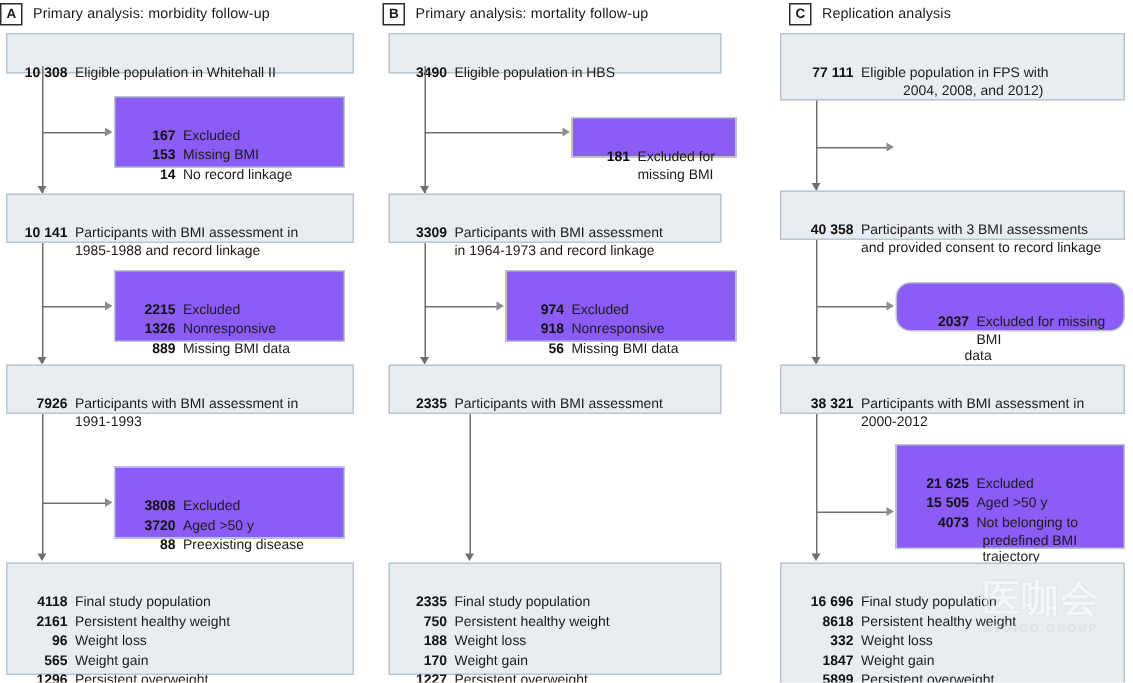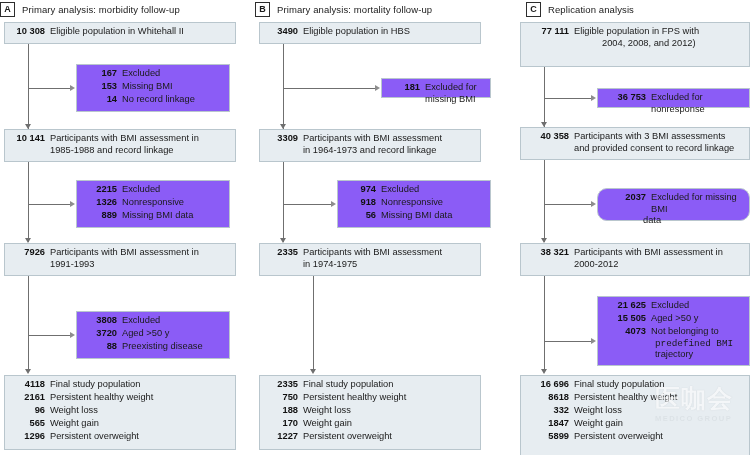--- a/index.html
+++ b/index.html
@@ -32,21 +32,21 @@
     background:#fff;
   }
   .panel-title{font-size:9.5px;color:#1a1a1a;letter-spacing:.1px;}
 
   
   .box{
     position:absolute;
     background:#e7edf1;
     border:1px solid #b9c6cd;
     box-sizing:border-box;
-    padding:3px 6px 5px 6px;
+    padding:20px 6px 5px 6px;
   }
   .box.excl{background:#8b5cf6;}
 
   .row{
     display:flex;
     align-items:baseline;
     line-height:11.6px;
     margin:0;
   }
   .row + .row{margin-top:1.5px;}
@@ -288,21 +288,20 @@
         <span class="num">56</span>
         <span class="txt">Missing BMI data</span>
       </div>
     </div>
 
     <div class="box" style="left:4px;top:243px;width:222px;height:33px;">
       <div class="row">
         <span class="num">2335</span>
         <span class="txt">Participants with BMI assessment</span>
       </div>
-      <div class="cont" style="margin-left:37px;">in 1974-1975</div>
     </div>
 
     <div class="vline" style="left:58px;top:276px;height:96px;"></div>
     <div class="arrow-down" style="left:54.5px;top:369px;"></div>
 
     <div class="box" style="left:4px;top:375px;width:222px;height:75px;">
       <div class="row">
         <span class="num">2335</span>
         <span class="txt">Final study population</span>
       </div>
@@ -338,26 +337,20 @@
         <span class="txt">Eligible population in FPS with</span>
       </div>
       <div class="cont" style="margin-left:75px;">2004, 2008, and 2012)</div>
     </div>
 
     <div class="vline" style="left:34px;top:67px;height:60px;"></div>
     <div class="arrow-down" style="left:30.5px;top:122px;"></div>
     <div class="hline" style="left:34px;top:98px;width:49px;"></div>
     <div class="arrow-right" style="left:81px;top:94.5px;"></div>
 
-    <div class="box excl nw3" style="left:87px;top:88px;width:153px;height:20px;">
-      <div class="row">
-        <span class="num">36 753</span>
-        <span class="txt">Excluded for nonresponse</span>
-      </div>
-    </div>
 
     <div class="box" style="left:10px;top:127px;width:230px;height:33px;">
       <div class="row">
         <span class="num">40 358</span>
         <span class="txt">Participants with 3 BMI assessments</span>
       </div>
       <div class="cont" style="margin-left:47px;">and provided consent to record linkage</div>
     </div>
 
     <div class="vline" style="left:34px;top:160px;height:82px;"></div>
@@ -392,21 +385,21 @@
         <span class="txt">Excluded</span>
       </div>
       <div class="row">
         <span class="num">15 505</span>
         <span class="txt">Aged &gt;50 y</span>
       </div>
       <div class="row">
         <span class="num">4073</span>
         <span class="txt">Not belonging to</span>
       </div>
-      <div class="cont" style="margin-left:51px;font-family:Liberation Mono, monospace;">predefined BMI</div>
+      <div class="cont" style="margin-left:51px;">predefined BMI</div>
       <div class="cont" style="margin-left:51px;">trajectory</div>
     </div>
 
     <div class="box" style="left:10px;top:375px;width:230px;height:83px;">
       <div class="row">
         <span class="num">16 696</span>
         <span class="txt">Final study population</span>
       </div>
       <div class="row">
         <span class="num">8618</span>

